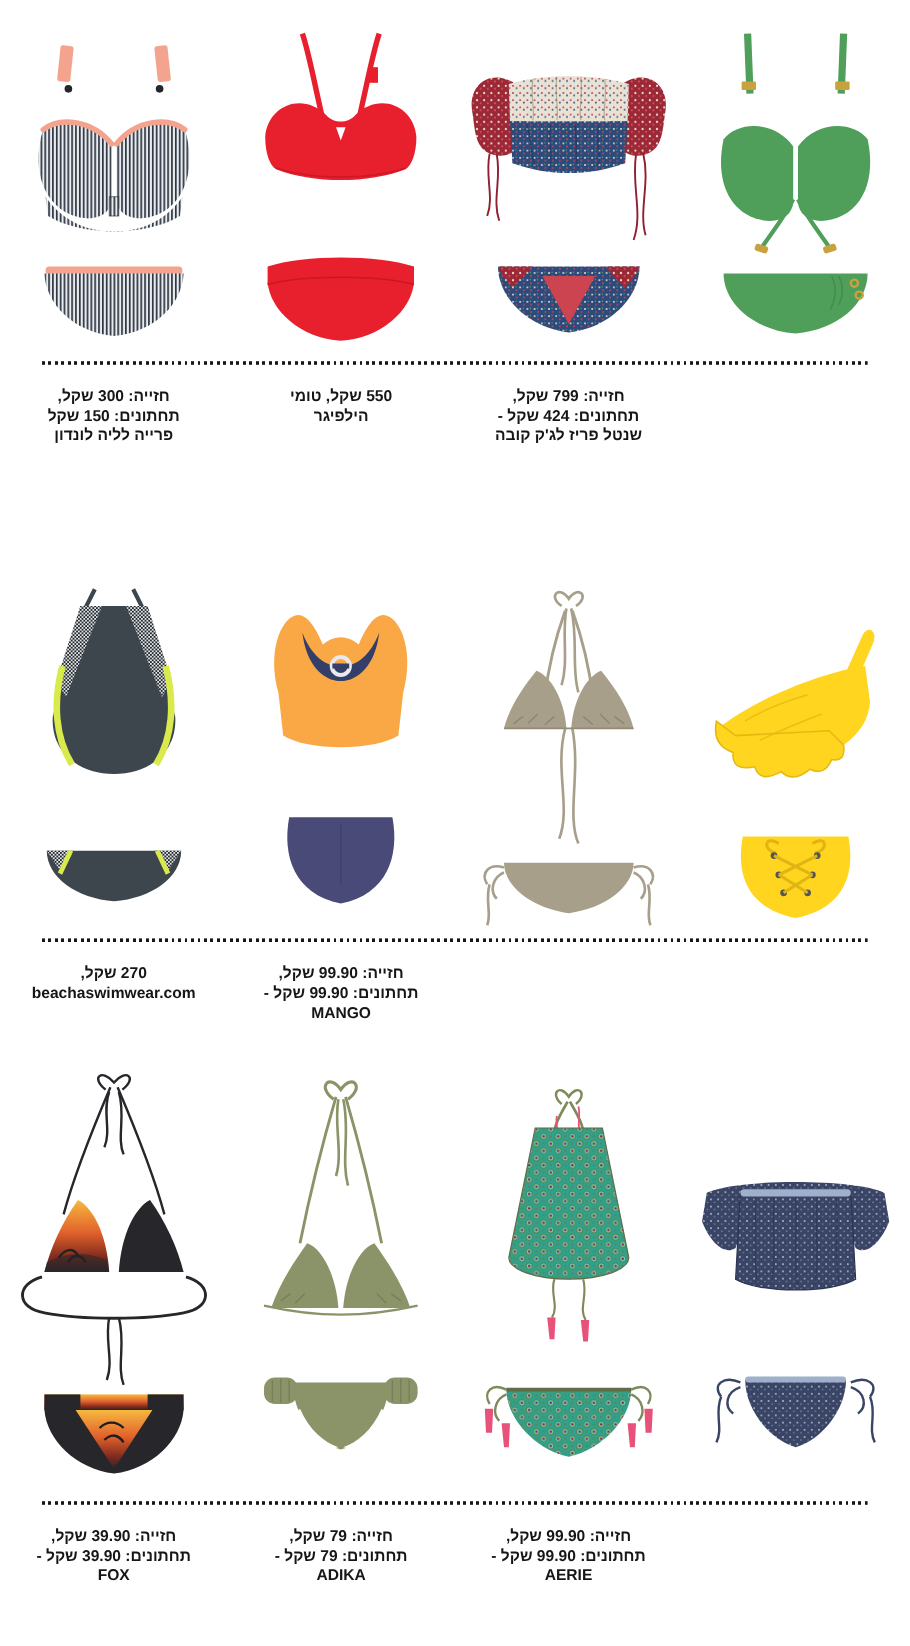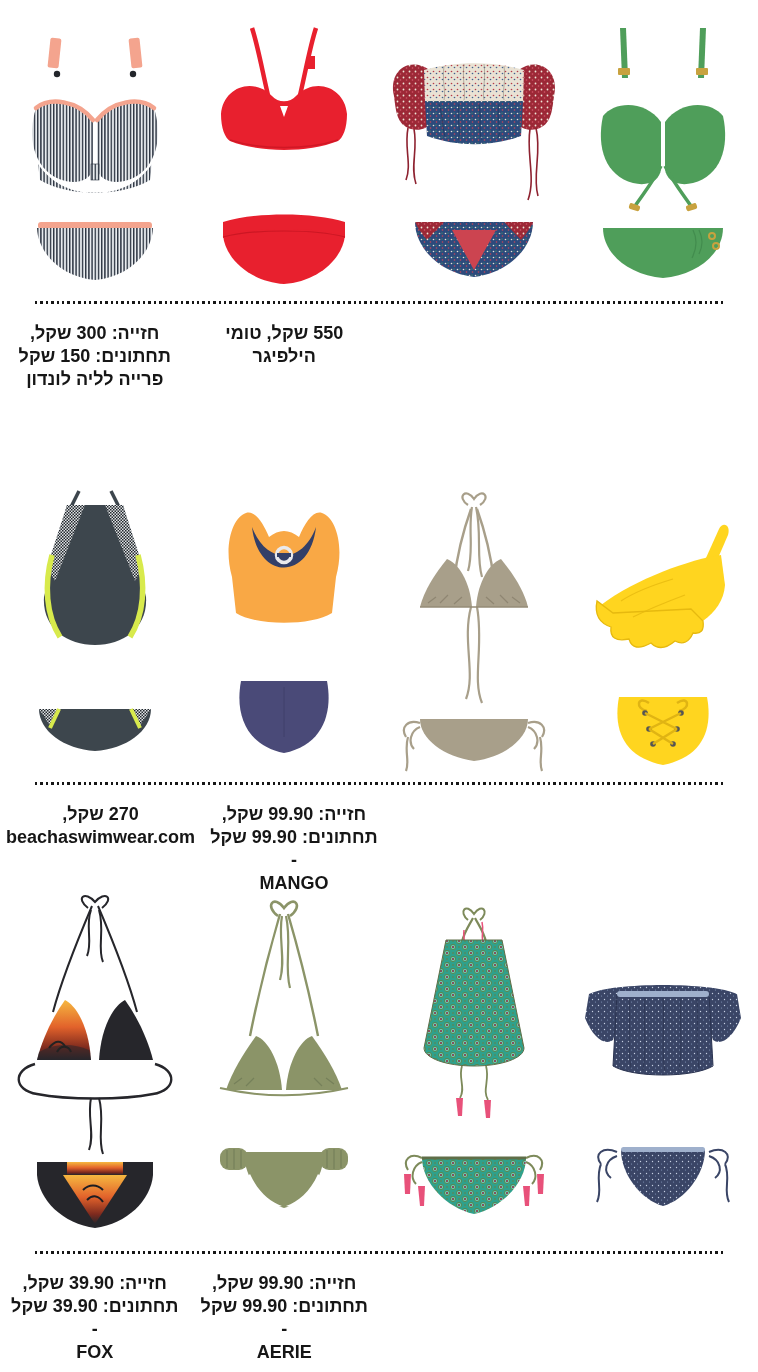--- a/index.html
+++ b/index.html
@@ -31,21 +31,21 @@
     display:grid;grid-template-columns:repeat(4,1fr);
     align-items:start;
   }
   #cap1{top:322px;}
   #cap2{top:803px;}
   #cap3{top:1272px;}
   .caption{
     direction:rtl;
     text-align:center;
     font-weight:bold;
-    font-size:18px;
+    font-size:13px;
     line-height:1.28;
     color:#161616;
     padding:0 6px;
     width:100%;
     box-sizing:border-box;
   }
   .cap-line{display:block;}
   .card{display:flex;justify-content:center;align-items:center;}
   svg{display:block;}
 </style>
@@ -153,20 +153,25 @@
   <div class="captions-row" id="cap1">
     <div class="caption">
       <span class="cap-line">חזייה: 300 שקל,</span>
       <span class="cap-line">תחתונים: 150 שקל</span>
       <span class="cap-line">פרייה לליה לונדון</span>
     </div>
     <div class="caption">
       <span class="cap-line">550 שקל, טומי</span>
       <span class="cap-line">הילפיגר</span>
 
+    </div>
+    <div class="caption">
+      <span class="cap-line">חזייה: 799 שקל,</span>
+      <span class="cap-line">תחתונים: 424 שקל -</span>
+      <span class="cap-line">שנטל פריז לג'ק קובה</span>
     </div>
   </div>
 
   <div class="products-row" id="row2">
 
     <div class="card">
       <svg viewBox="0 0 180 290" width="182" height="290">
         <defs>
           <pattern id="p5m" width="3" height="3" patternUnits="userSpaceOnUse">
             <rect width="3" height="3" fill="#dfe3e6"></rect>
@@ -353,19 +358,24 @@
 
   <div class="divider" id="div3"></div>
 
   <div class="captions-row" id="cap3">
     <div class="caption">
       <span class="cap-line">חזייה: 39.90 שקל,</span>
       <span class="cap-line">תחתונים: 39.90 שקל -</span>
       <span class="cap-line">FOX</span>
     </div>
     <div class="caption">
+      <span class="cap-line">חזייה: 79 שקל,</span>
+      <span class="cap-line">תחתונים: 79 שקל -</span>
+      <span class="cap-line">ADIKA</span>
+    </div>
+    <div class="caption">
       <span class="cap-line">חזייה: 99.90 שקל,</span>
       <span class="cap-line">תחתונים: 99.90 שקל -</span>
       <span class="cap-line">AERIE</span>
     </div>
   </div>
 
 </div>
 
 </body></html>

